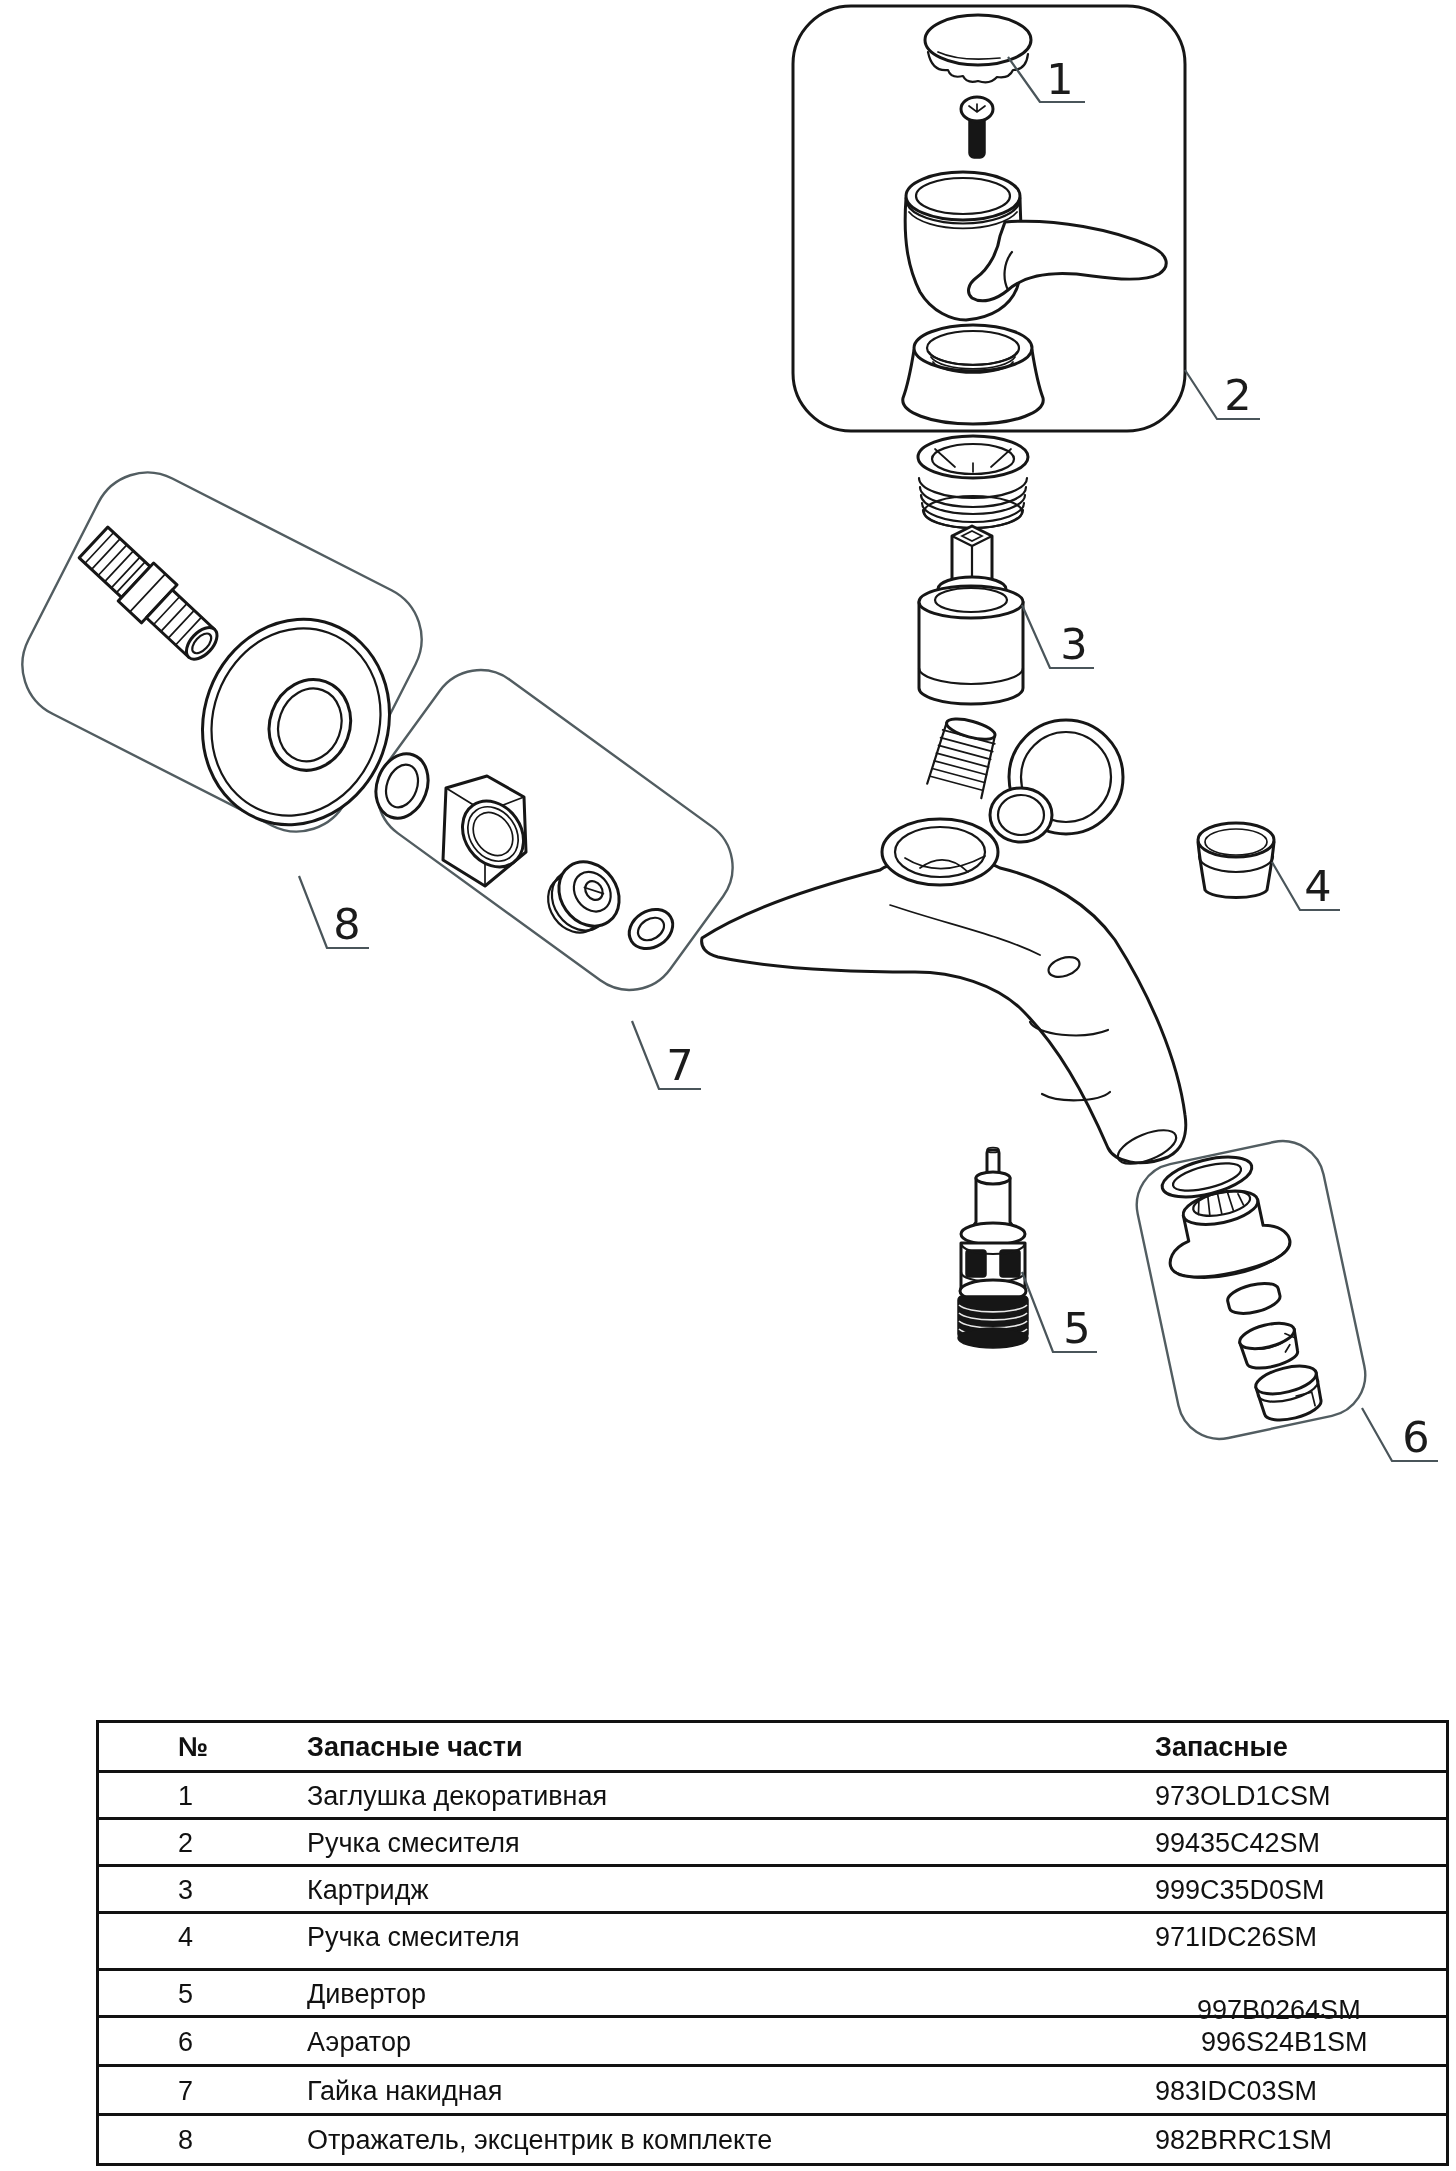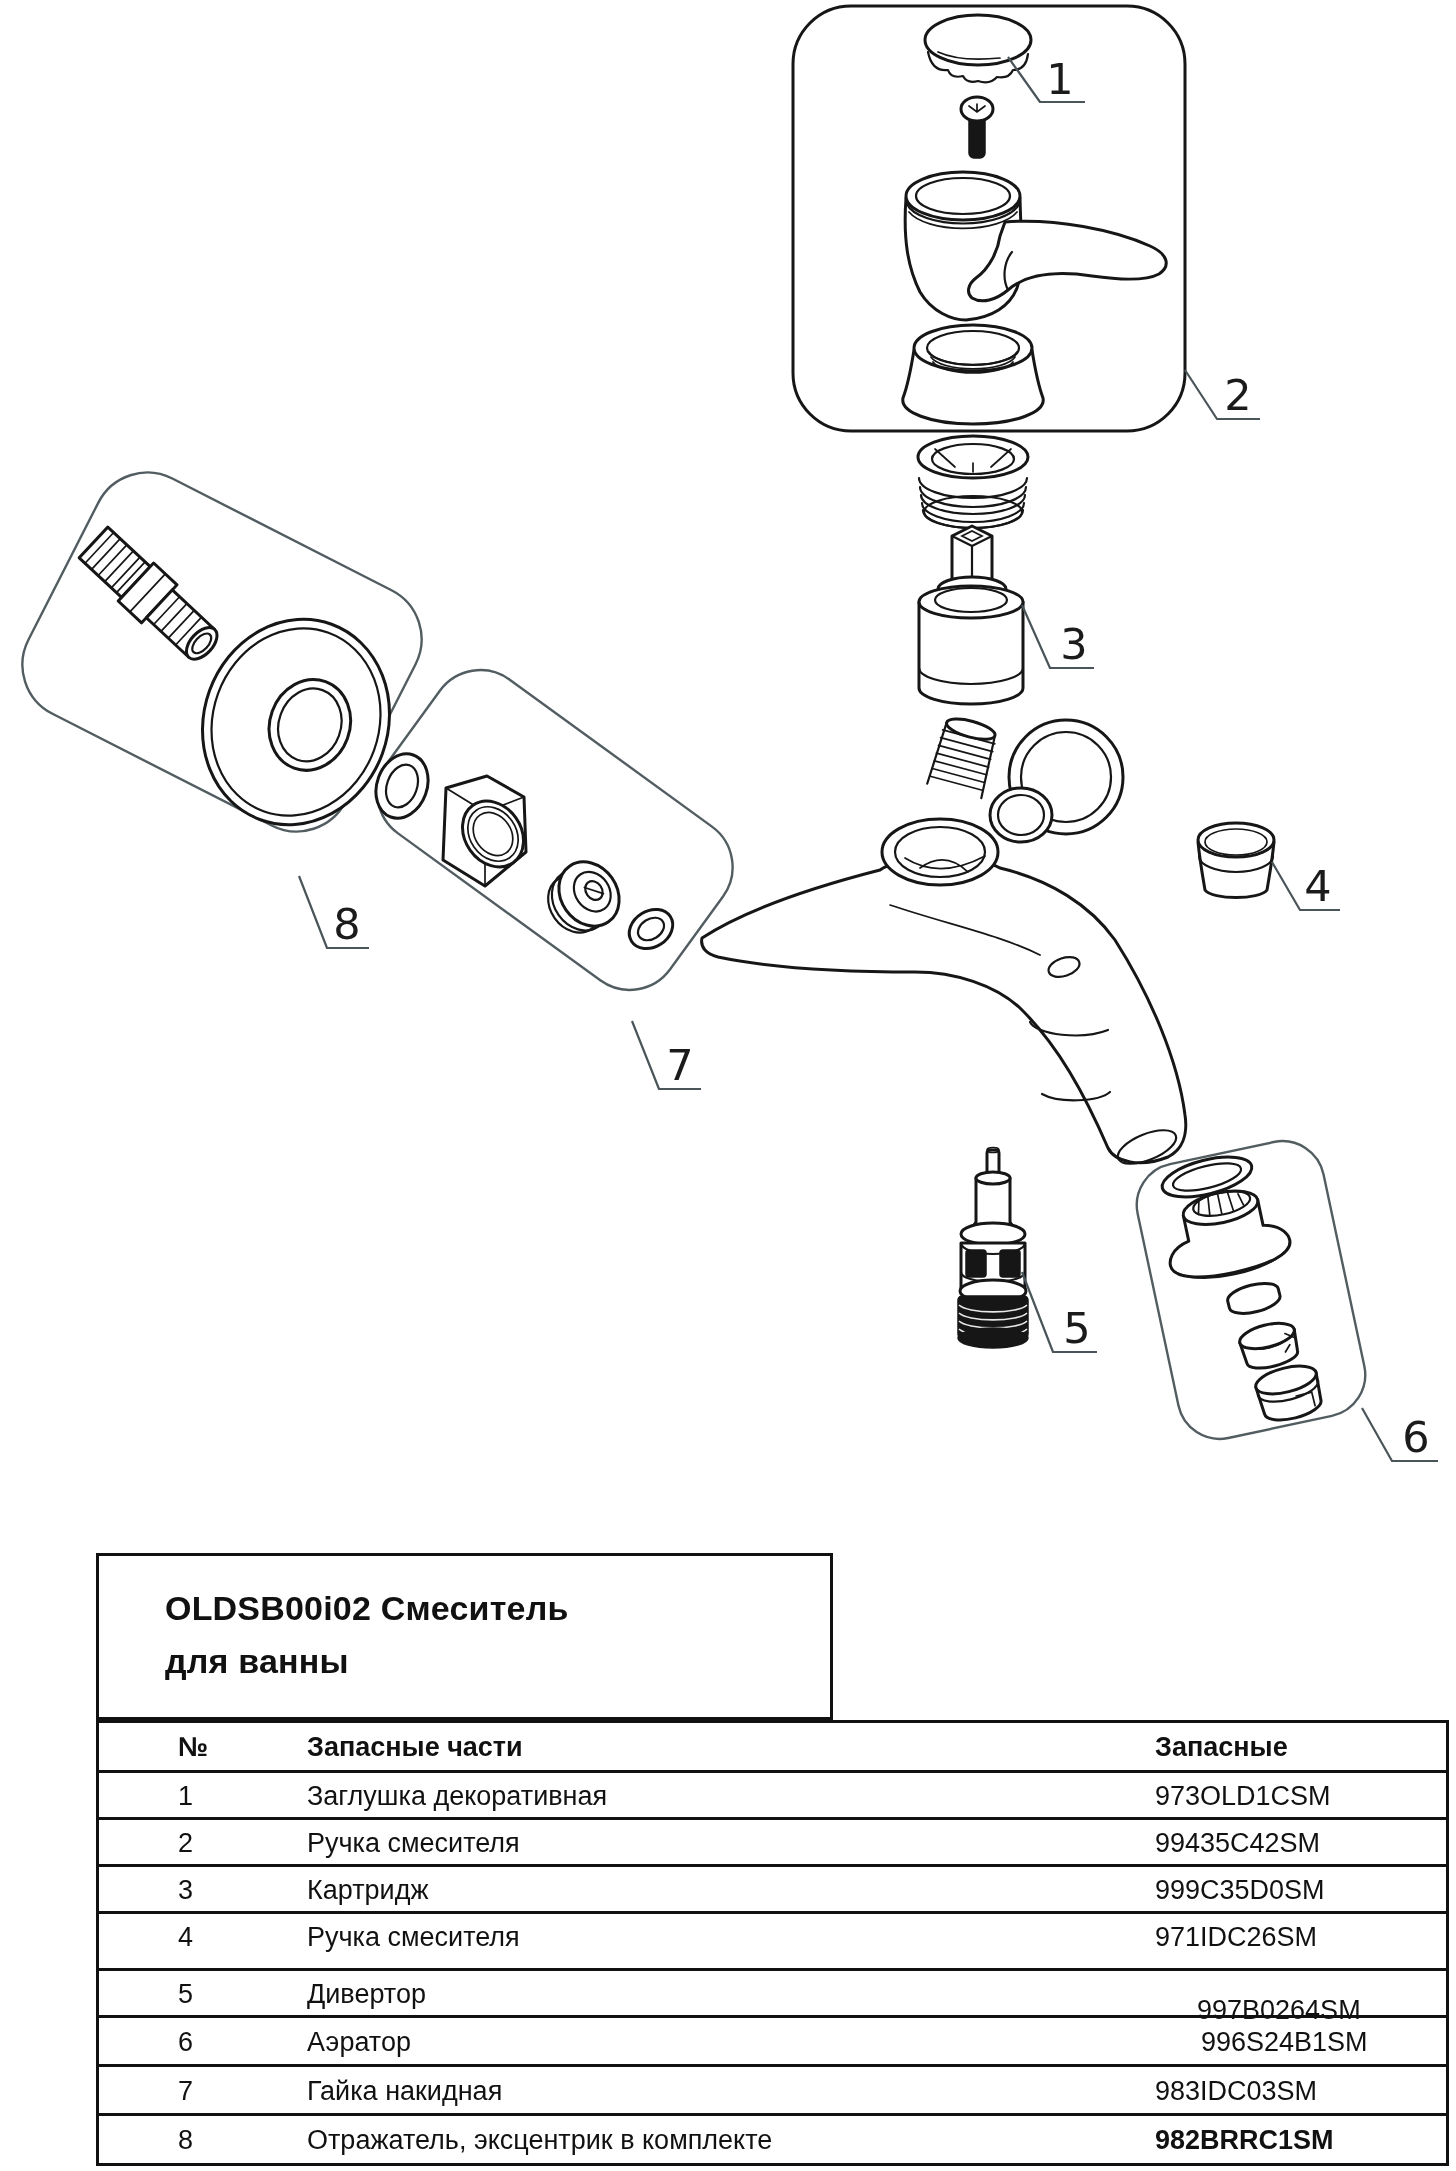--- a/index.html
+++ b/index.html
@@ -240,24 +240,20 @@
     <text class="num" x="1060" y="94">1</text>
     <text class="num" x="1238" y="410">2</text>
     <text class="num" x="1074" y="659">3</text>
     <text class="num" x="1318" y="901">4</text>
     <text class="num" x="1077" y="1343">5</text>
     <text class="num" x="1416" y="1452">6</text>
     <text class="num" x="680" y="1080">7</text>
     <text class="num" x="347" y="939">8</text>
   </svg>
 
-  <div class="titlebox">
-    <div class="t1">OLDSB00i02 Смеситель</div>
-    <div class="t2">для ванны</div>
-  </div>
 
   <div class="ptable">
 
     <div class="prow hdr" style="top:0;height:47px;">
       <span class="cell c-num" style="top:9px;">№</span>
       <span class="cell c-name" style="top:9px;">Запасные части</span>
       <span class="cell c-art" style="top:9px;">Запасные</span>
     </div>
 
     <div class="prow sep" style="top:47px;height:47px;">
@@ -298,17 +294,17 @@
 
     <div class="prow sep" style="top:341px;height:49px;">
       <span class="cell c-num" style="top:9px;">7</span>
       <span class="cell c-name" style="top:9px;">Гайка накидная</span>
       <span class="cell c-art" style="top:9px;">983IDC03SM</span>
     </div>
 
     <div class="prow sep" style="top:390px;height:50px;">
       <span class="cell c-num" style="top:9px;">8</span>
       <span class="cell c-name" style="top:9px;">Отражатель, эксцентрик в комплекте</span>
-      <span class="cell c-art" style="top:9px;font-weight:bold;">982BRRC1SM</span>
+      <span class="cell c-art" style="top:9px;">982BRRC1SM</span>
     </div>
 
   </div>
 </div>
 
 </body></html>

